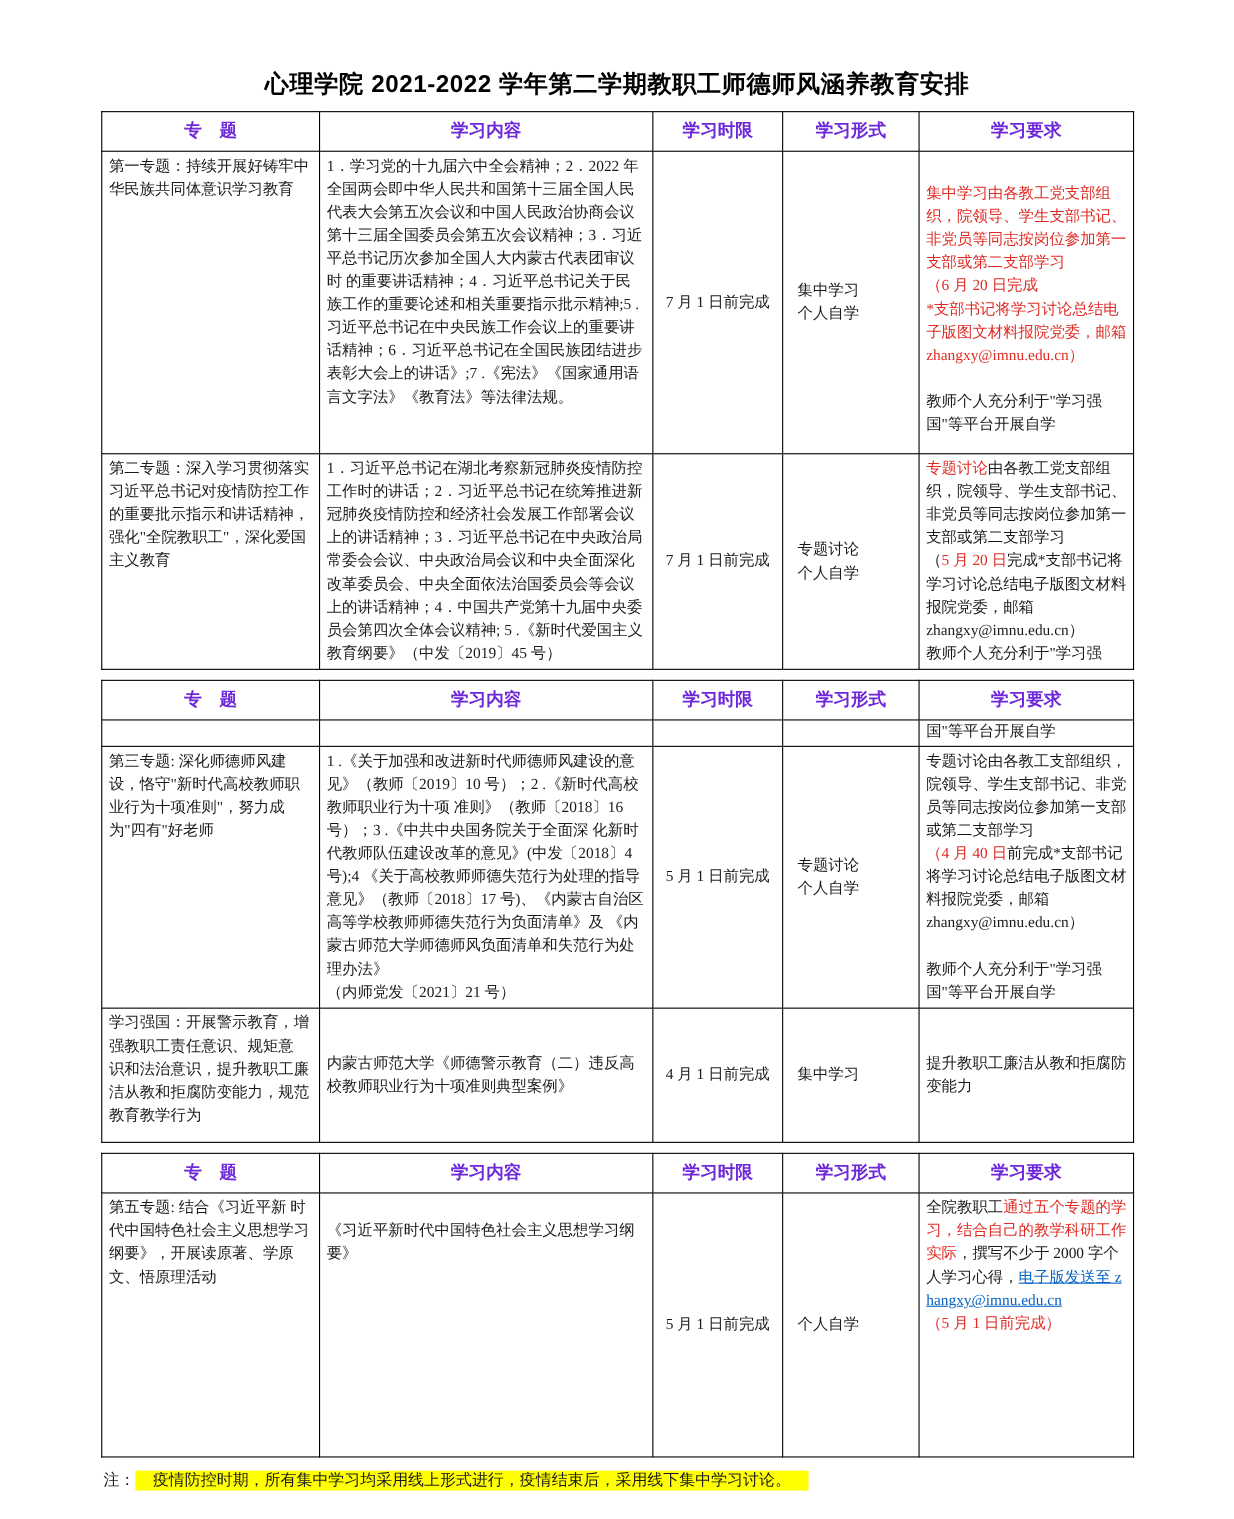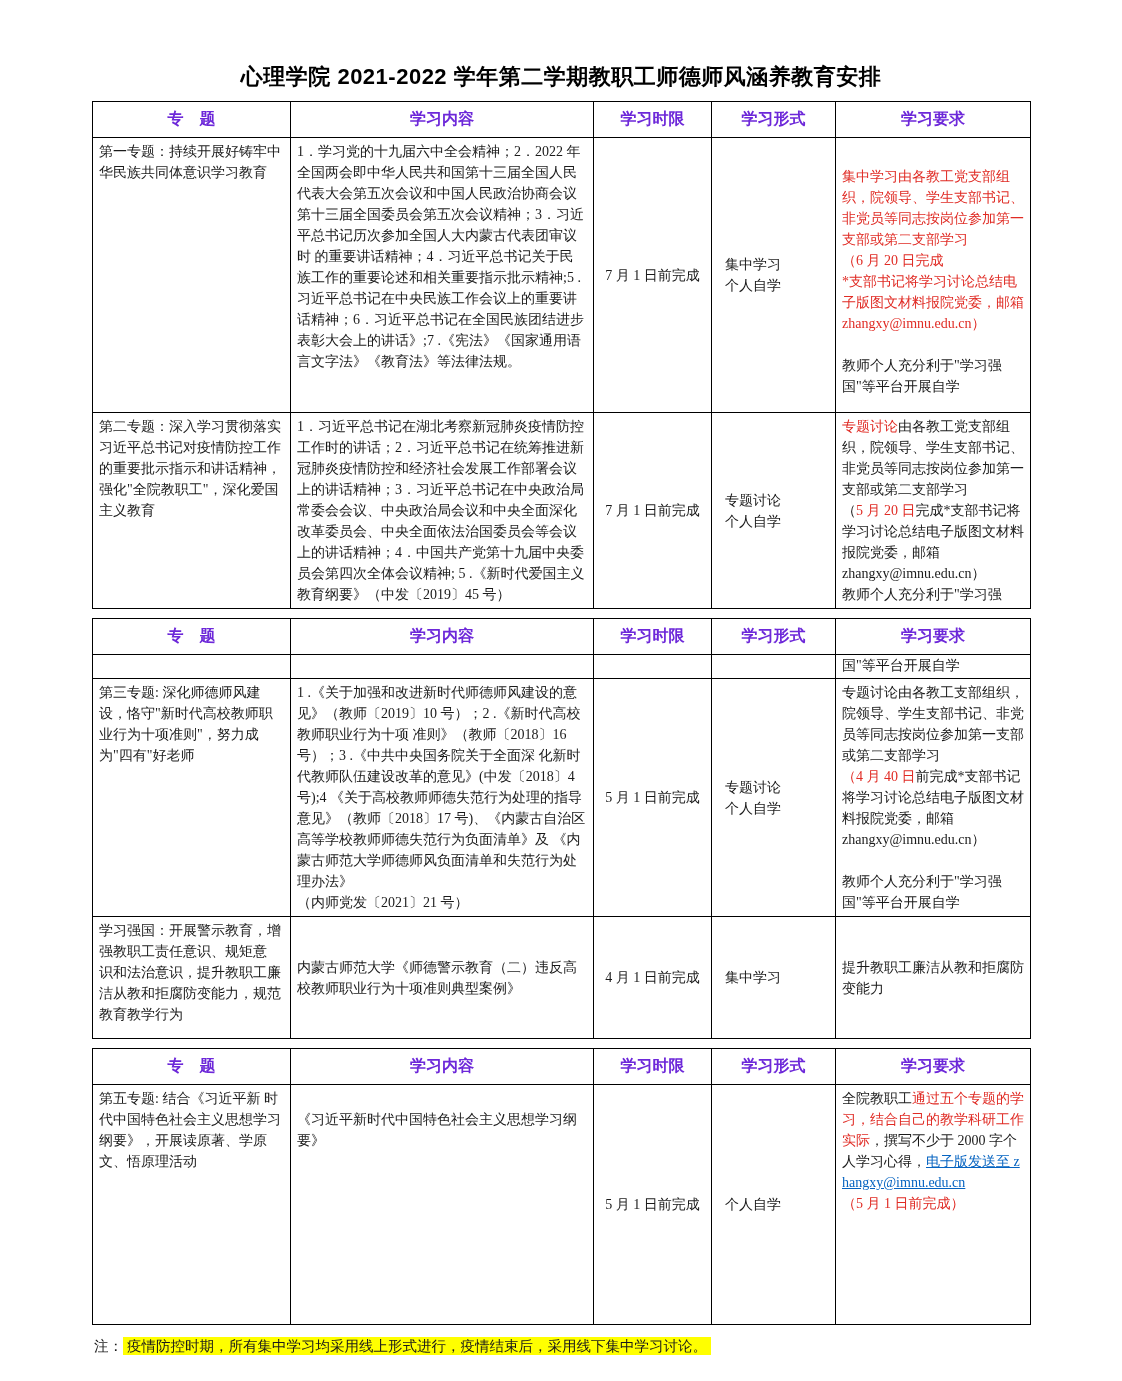--- a/index.html
+++ b/index.html
@@ -68,21 +68,21 @@
   .seg-red   { color: #e02b24; }
   .seg-black { color: #1a1a1a; }
   .seg-link  { color: #0563c1; text-decoration: underline; }
 
   .note {
     margin: 10px 0 0 2px;
     font-size: 14.5px;
     line-height: 22px;
     color: #1a1a1a;
   }
-  .note .hl { background: #ffff00; padding: 1px 4px; text-align: right; }
+  .note .hl { background: #ffff00; padding: 1px 16px; text-align: right; }
 </style>
 </head>
 <body>
 
 <div class="sheet">
   <div class="container">
 
     <h1 class="doc-title">心理学院 2021-2022 学年第二学期教职工师德师风涵养教育安排</h1>
 
     <table class="sched">

